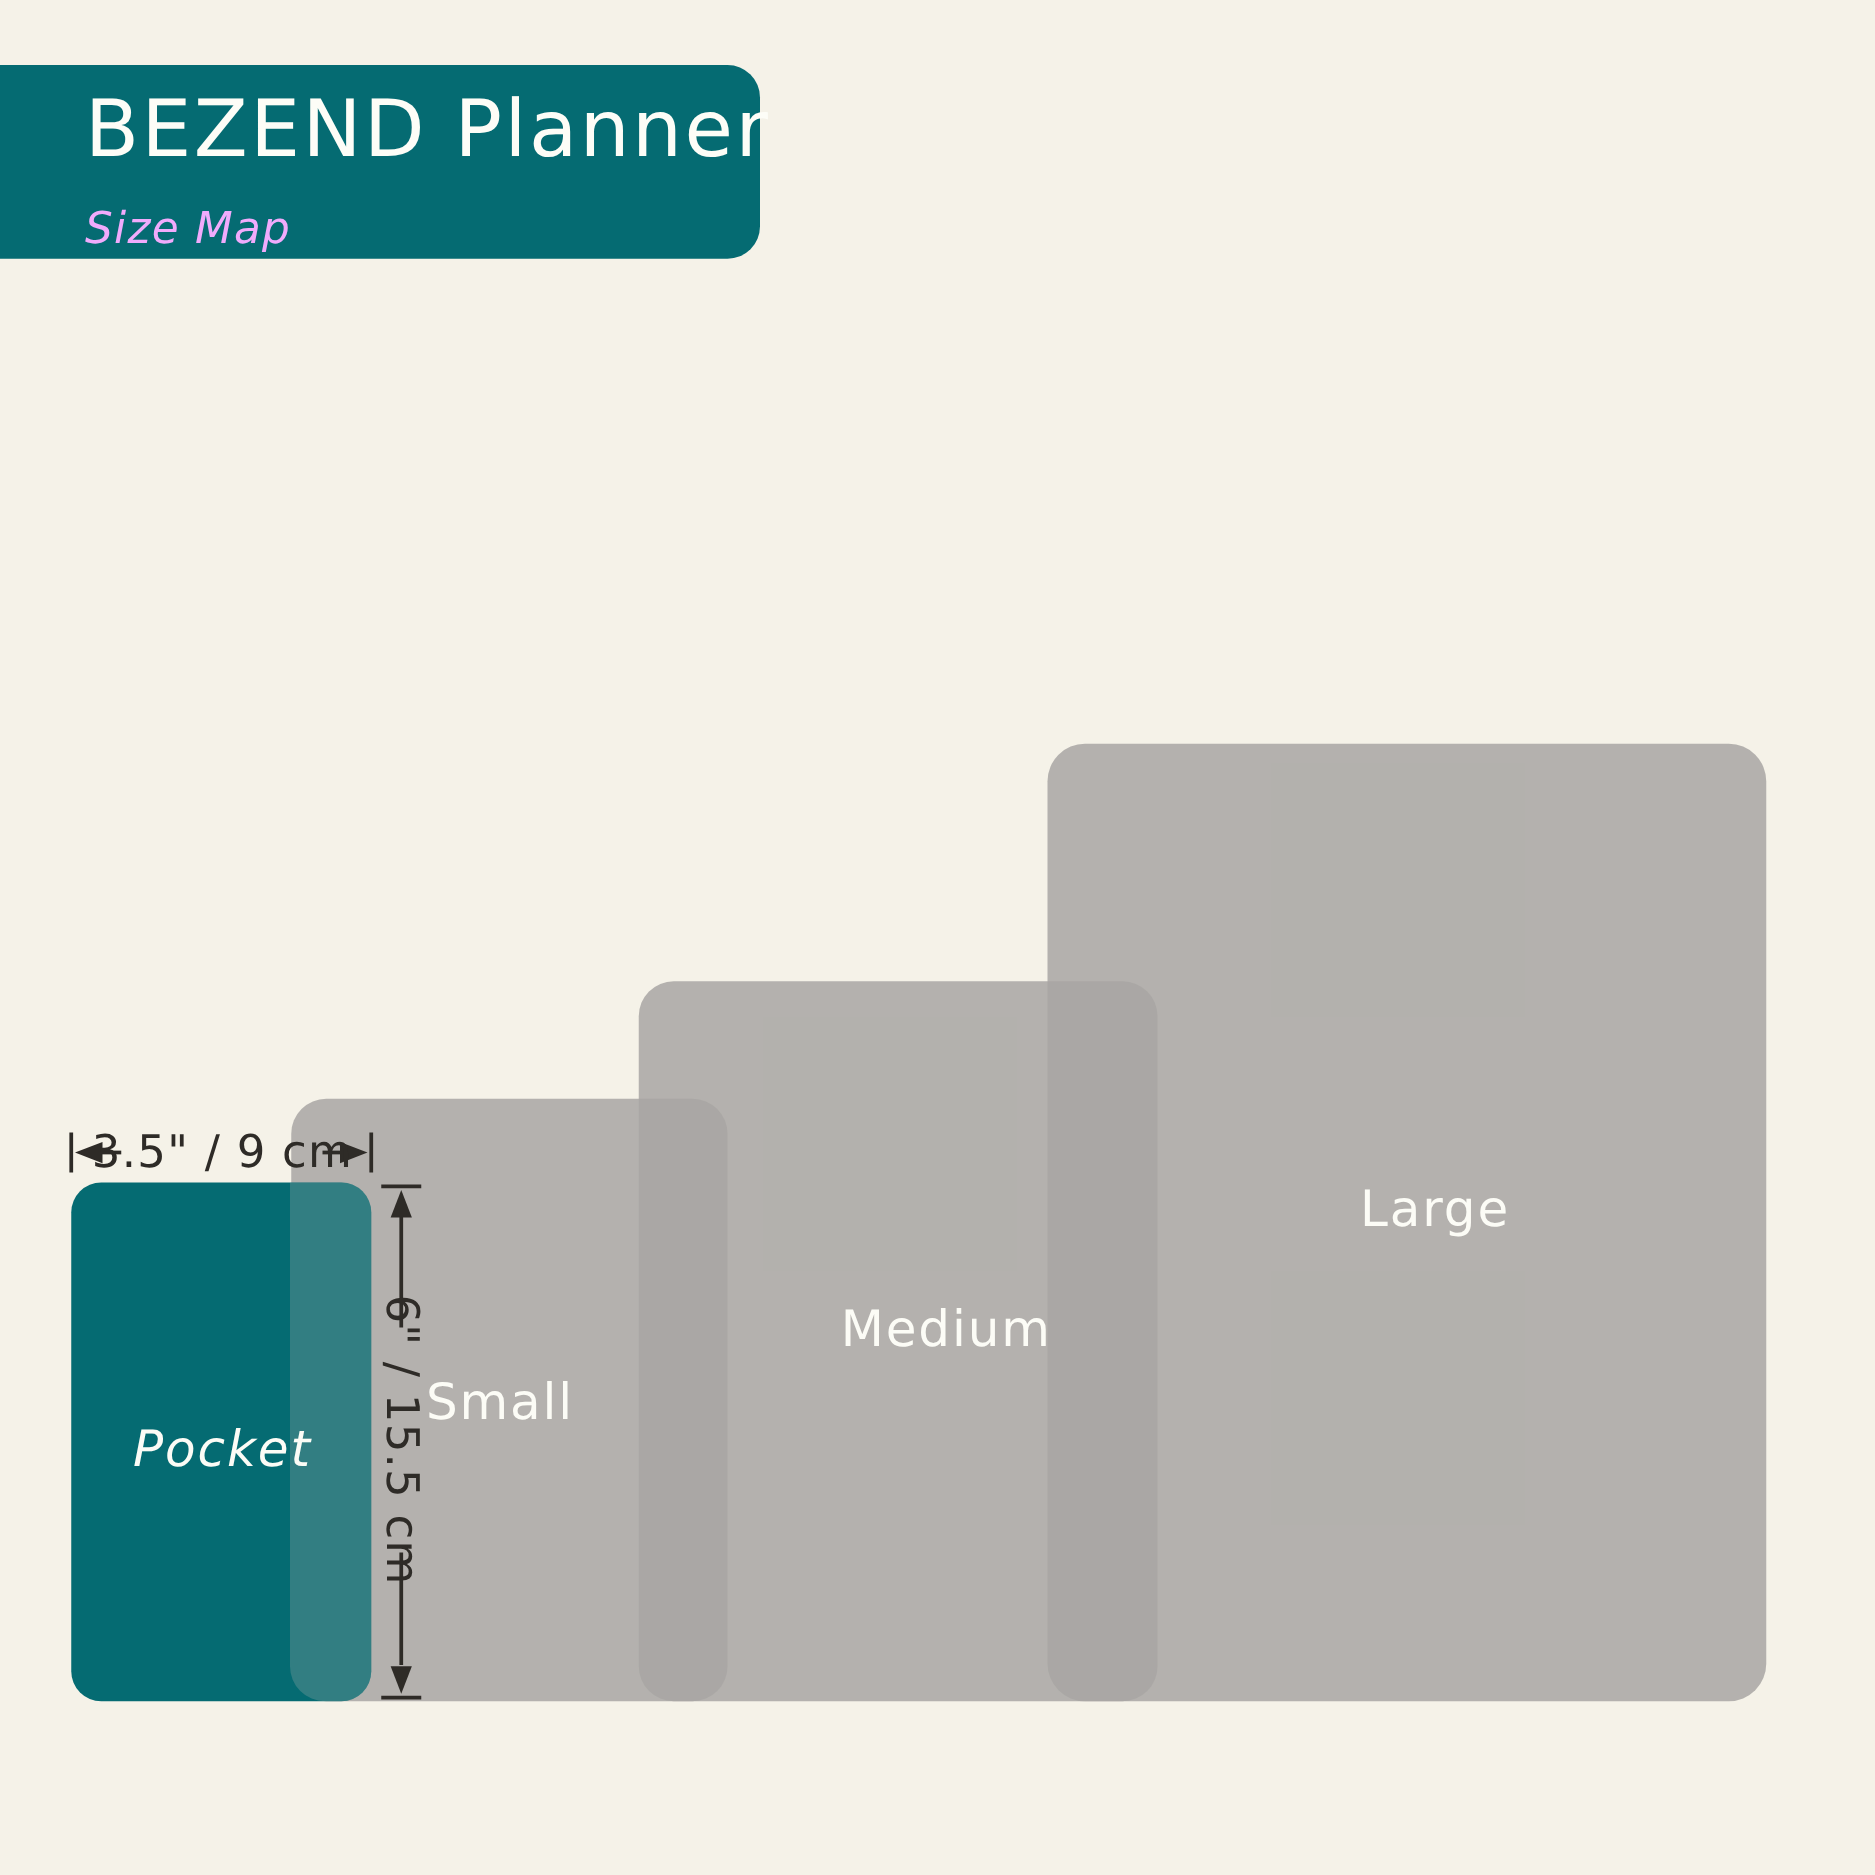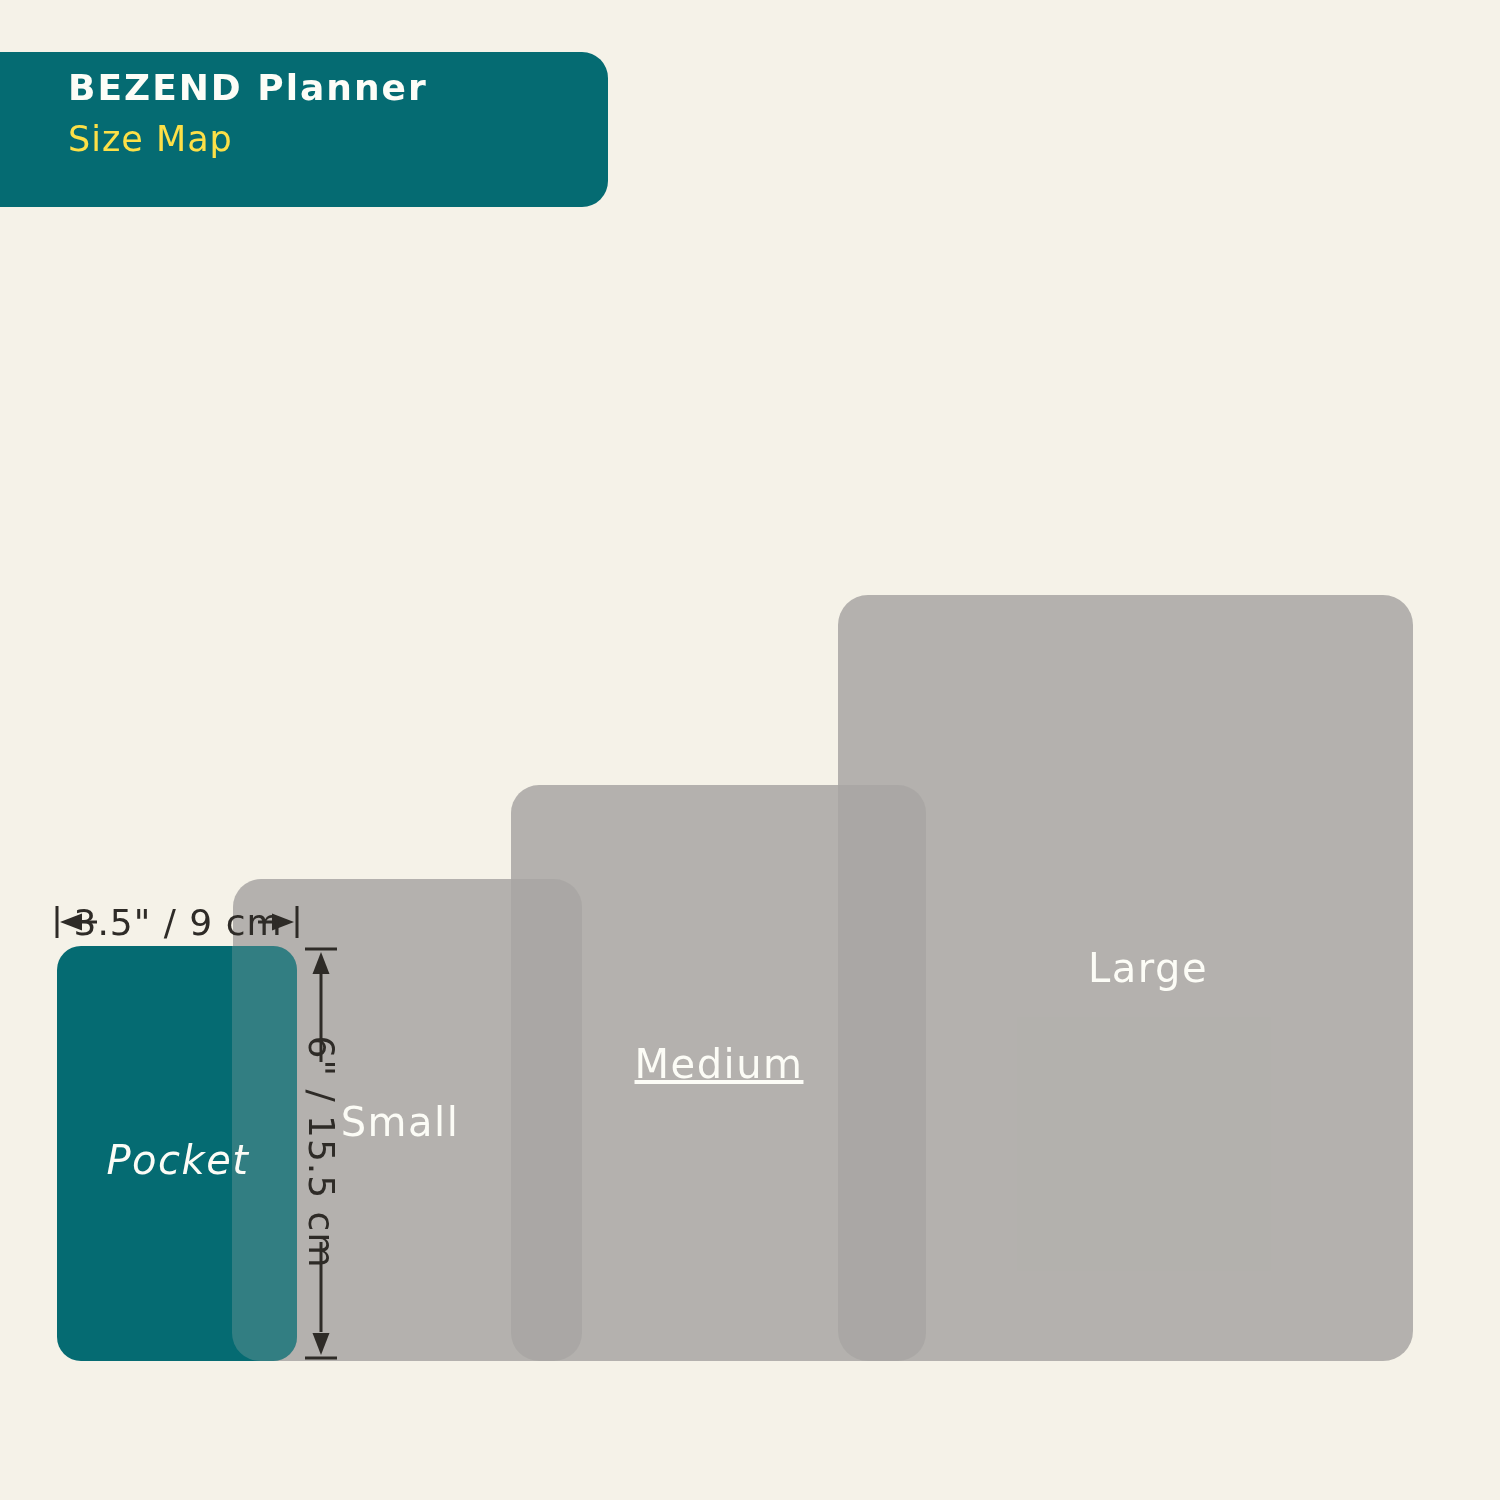--- a/index.html
+++ b/index.html
@@ -14,32 +14,33 @@
   .badge{
     position:absolute;left:0;top:52px;
     width:608px;height:155px;
     background:#056B72;
     border-radius:0 26px 26px 0;
     box-sizing:border-box;
     padding:14px 0 0 68px;
   }
   .badge-title{
     color:#FDFDF7;
-    font-size:36px;
-    font-weight:bold;
+    font-size:63px;
+    font-weight:normal;
     letter-spacing:2px;
     line-height:1.2;
     white-space:nowrap;
   }
   .badge-subtitle{
-    color:#fde047;
+    color:#f0abfc;
     font-size:35px;
     letter-spacing:1px;
-    margin-top:10px;
+    margin-top:21px;
     white-space:nowrap;
+    font-style:italic;
   }
   
   .rect{
     position:absolute;
   }
   .rect.gray{
     background:rgba(168,166,163,0.85);
   }
   .rect-large {left:838px; top:595px;  width:575px; height:766px; border-radius:30px;}
   .rect-medium{left:511px; top:785px;  width:415px; height:576px; border-radius:28px;}
@@ -60,21 +61,21 @@
   .size-label{
     position:absolute;
     transform:translate(-50%,-50%);
     color:#FCFCF6;
     font-size:40px;
     letter-spacing:1.5px;
     white-space:nowrap;
   }
   .label-pocket{left:178px;  top:1160px;font-style:italic;}
   .label-small {left:400px;  top:1122px;}
-  .label-medium{left:719px;  top:1064px;text-decoration:underline;}
+  .label-medium{left:757px;  top:1064px;}
   .label-large {left:1132px; top:968px;margin-left:16px;}
   
   .dim-svg{position:absolute;left:0;top:0;}
   .dim-text{
     position:absolute;
     color:#2E2B27;
     font-size:36px;
     letter-spacing:1px;
     white-space:nowrap;
   }

